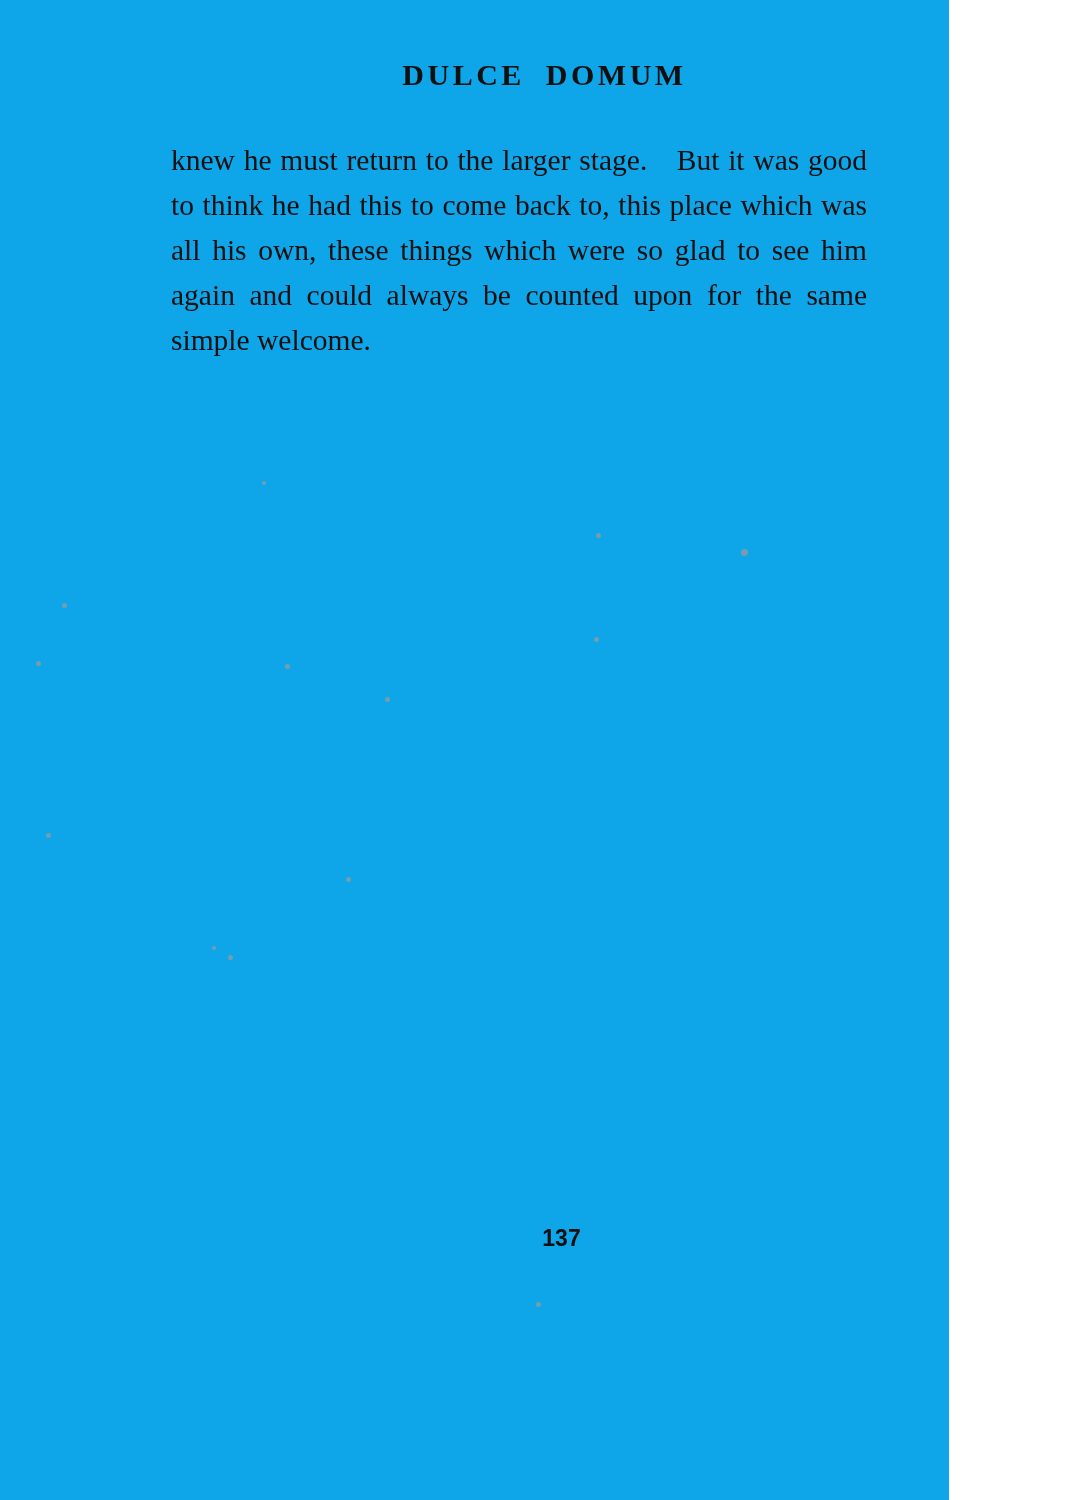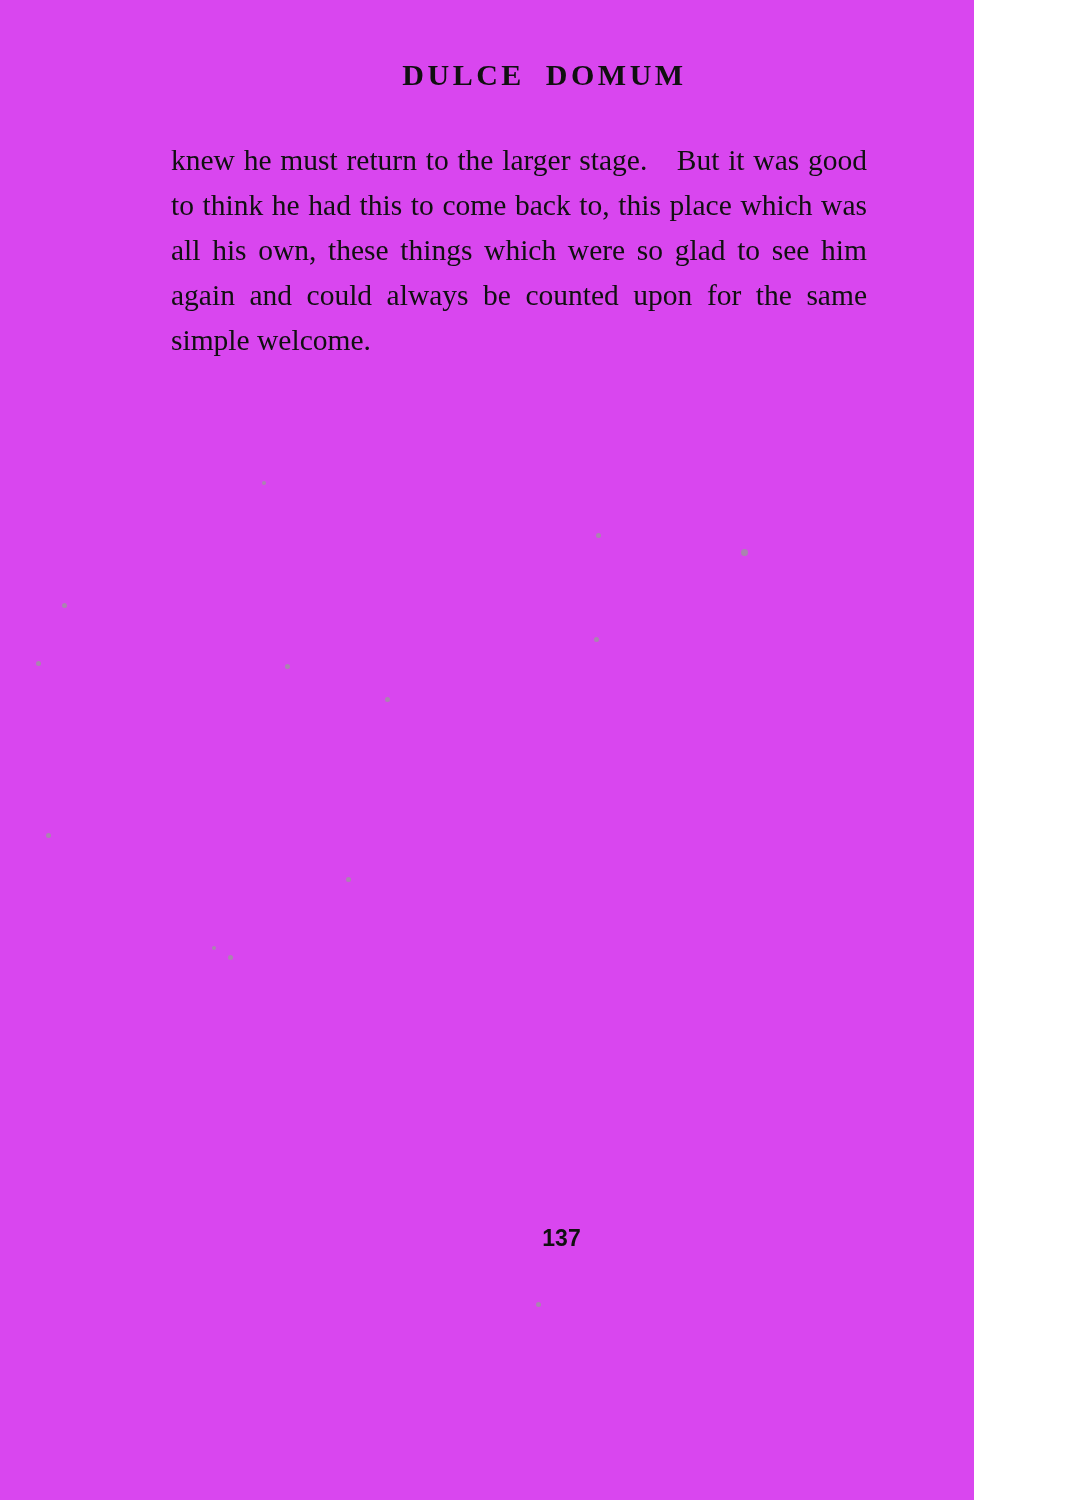--- a/index.html
+++ b/index.html
@@ -15,22 +15,21 @@
     color: #0d0d0d;
     overflow: hidden;
   }
 
   .page {
     position: absolute;
     top: 0;
     left: 0;
     width: 949px;
     height: 1500px;
-    background: #d946ef;
-    padding-left: 25px;
+    background: #0ea5e9;
   }
 
   .running-head {
     position: absolute;
     top: 58px;
     left: 0;
     width: 1089px;
     text-align: center;
     font-family: "Liberation Serif", serif;
     font-size: 30px;

